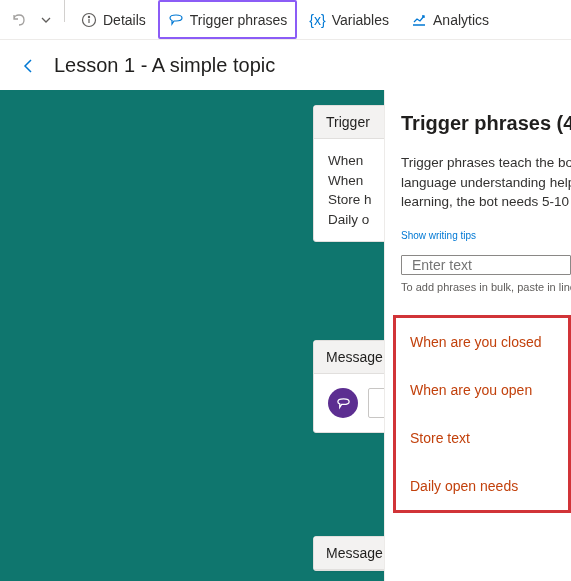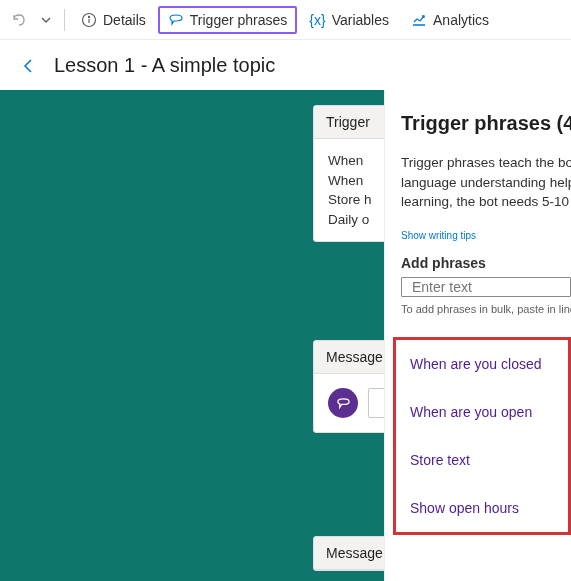--- a/index.html
+++ b/index.html
@@ -8,21 +8,20 @@
     font-size: 14px;
     color: #323130;
     background: #fff;
     width: 571px;
     height: 581px;
     overflow: hidden;
     position: relative;
   }
   .toolbar {
     display: flex;
-    align-items: center;
     height: 40px;
     border-bottom: 1px solid #edebe9;
     padding: 0 4px;
     gap: 2px;
   }
   .toolbar-btn {
     display: flex;
     align-items: center;
     gap: 6px;
     padding: 6px 10px;
@@ -175,21 +174,21 @@
   }
   .phrase-list {
     margin-top: 22px;
     border: 3px solid #d13438;
     margin-left: -8px;
     padding: 0;
   }
   .phrase-item {
     padding: 16px 14px;
     font-size: 14px;
-    color: #4c1d95;
+    color: #c2410c;
     cursor: pointer;
     white-space: nowrap;
   }
 </style>
 </head>
 <body>
 
 <div class="toolbar">
   <div class="toolbar-btn icon-only">
     <svg width="16" height="16" viewBox="0 0 16 16" fill="none" stroke="#a19f9d" stroke-width="1.3">
@@ -267,23 +266,22 @@
 </div>
 
 <div class="panel">
   <div class="panel-title">Trigger phrases (4)</div>
   <div class="panel-desc">
     <div>Trigger phrases teach the bot</div>
     <div>language understanding helps</div>
     <div>learning, the bot needs 5-10 s</div>
   </div>
   <a class="link">Show writing tips</a>
-  <div class="add-label">Add phrases</div>
   <input class="add-input" type="text" placeholder="Enter text" style="">
   <div class="hint">To add phrases in bulk, paste in line-separ</div>
 
   <div class="phrase-list highlight-red">
     <div class="phrase-item">When are you closed</div>
     <div class="phrase-item">When are you open</div>
     <div class="phrase-item">Store text</div>
-    <div class="phrase-item">Show open hours</div>
+    <div class="phrase-item">Daily open needs</div>
   </div>
 </div>
 
 </body></html>

